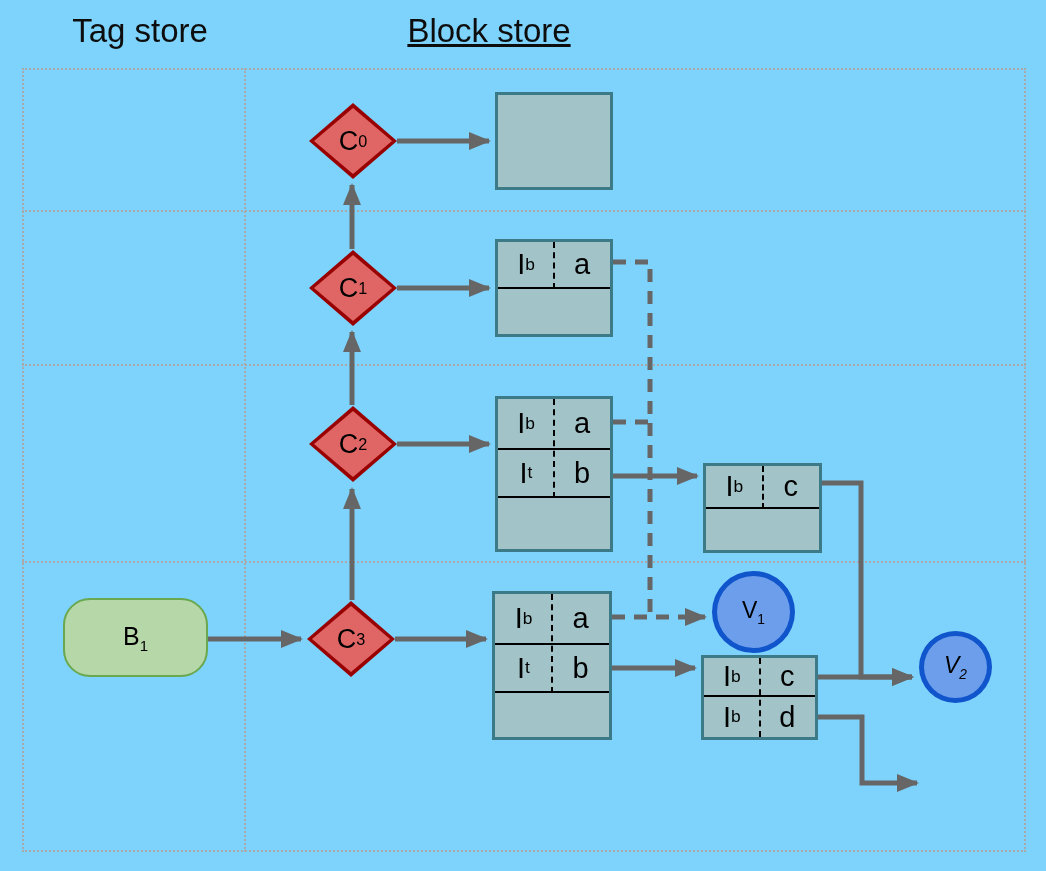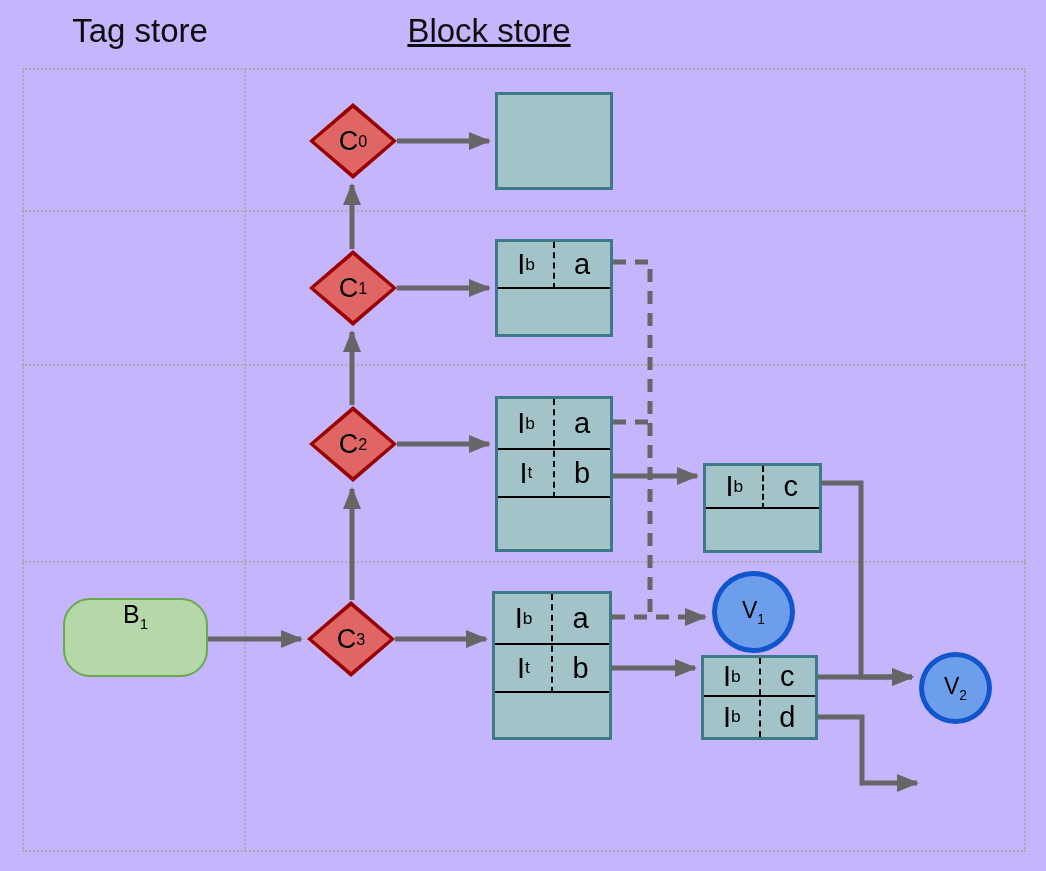--- a/index.html
+++ b/index.html
@@ -1,17 +1,17 @@
 <!DOCTYPE html>
 <html style="--checkpoint-fill: #e06666; --checkpoint-border: #990000; --block-fill: #a2c4c9; --block-border: #3d7a87; --tag-fill: #b6d7a8; --tag-border: #6aa84f; --value-fill: #6d9eeb; --value-border: #1155cc; --connector: #666666; --grid: #a9a9a9;"><head>
 <meta charset="utf-8">
 <style>
   html,body { margin:0; padding:0; background:#ffffff; }
   .canvas {
-    position:relative; width:1046px; height:871px; background:#c4b5fd;
+    position:relative; width:1046px; height:871px; background:#7dd3fc;
     font-family:"Liberation Sans", sans-serif; color:#000; overflow:hidden;
   }
   .title {
     position:absolute; top:12px; width:220px; text-align:center;
     font-size:33px; color:#0d0d0d; white-space:nowrap;
   }
   sub { font-size:0.6em; }
 
   
   .grid-outer {
@@ -61,21 +61,21 @@
   .diamond .d-label {
     position:absolute; inset:0; display:flex; align-items:center; justify-content:center;
     font-size:27px; line-height:1;
   }
 
   
   .pill {
     position:absolute; left:63px; top:598px; width:145px; height:79px; z-index:2;
     background:var(--tag-fill,#b6d7a8); border:2px solid var(--tag-border,#6aa84f);
     border-radius:27px; box-sizing:border-box;
-    display:flex; justify-content:center; font-size:25px;
+    display:flex; align-items:center; justify-content:center; font-size:25px;
   }
 
   
   .vcircle {
     position:absolute; z-index:2; box-sizing:border-box; border-radius:50%;
     background:var(--value-fill,#6d9eeb); border:5px solid var(--value-border,#1155cc);
     display:flex; align-items:center; justify-content:center; font-size:23px;
   }
 </style>
 </head>
@@ -233,17 +233,17 @@
           <span>I</span>
           <sub>b</sub>
         </div>
       <div class="bcell">d</div>
     </div>
   </div>
 
   <div class="vcircle" style="left:712px;top:571px;width:83px;height:82px;">
     <span><span>V</span><sub>1</sub></span>
   </div>
-  <div class="vcircle" style="left:919px;top:652px;width:73px;height:72px;">
+  <div class="vcircle" style="left:919px;top:631px;width:73px;height:72px;font-style:italic;">
     <span><span>V</span><sub>2</sub></span>
   </div>
 
 </div>
 
 </body></html>

